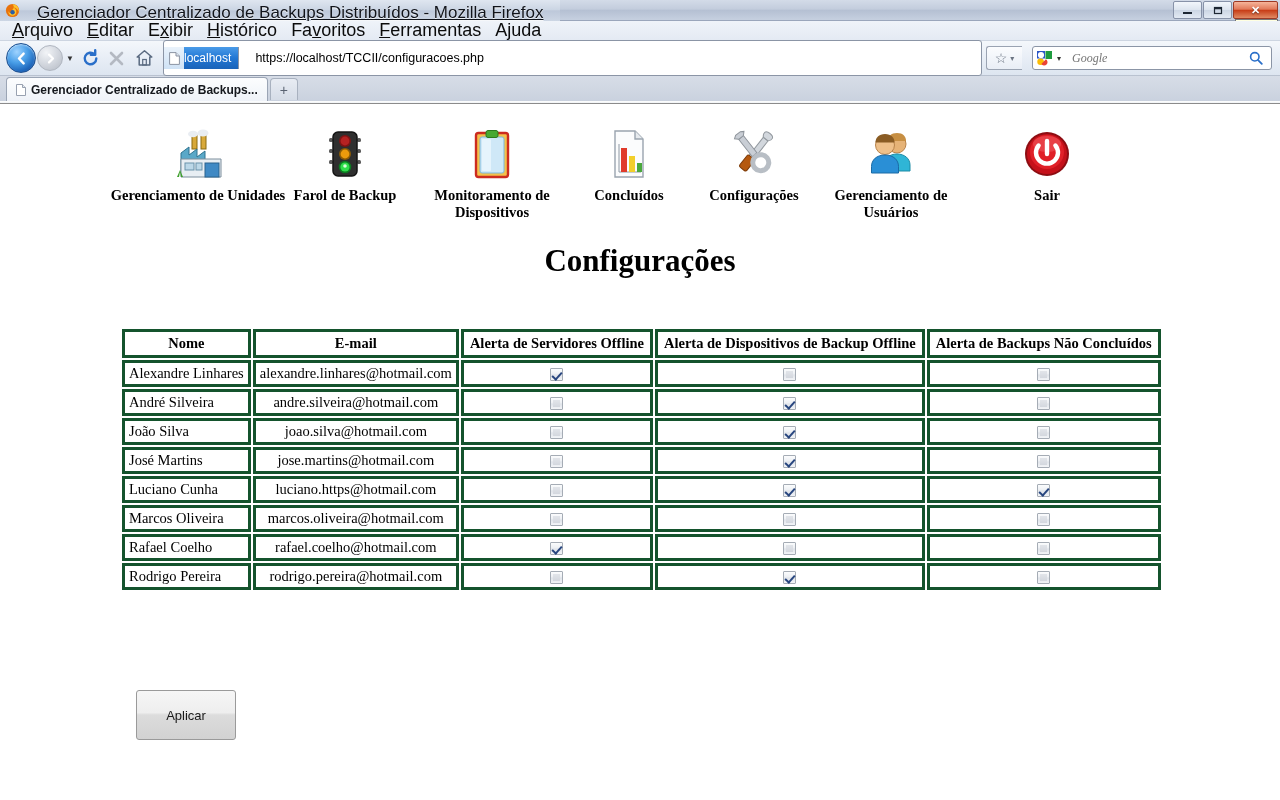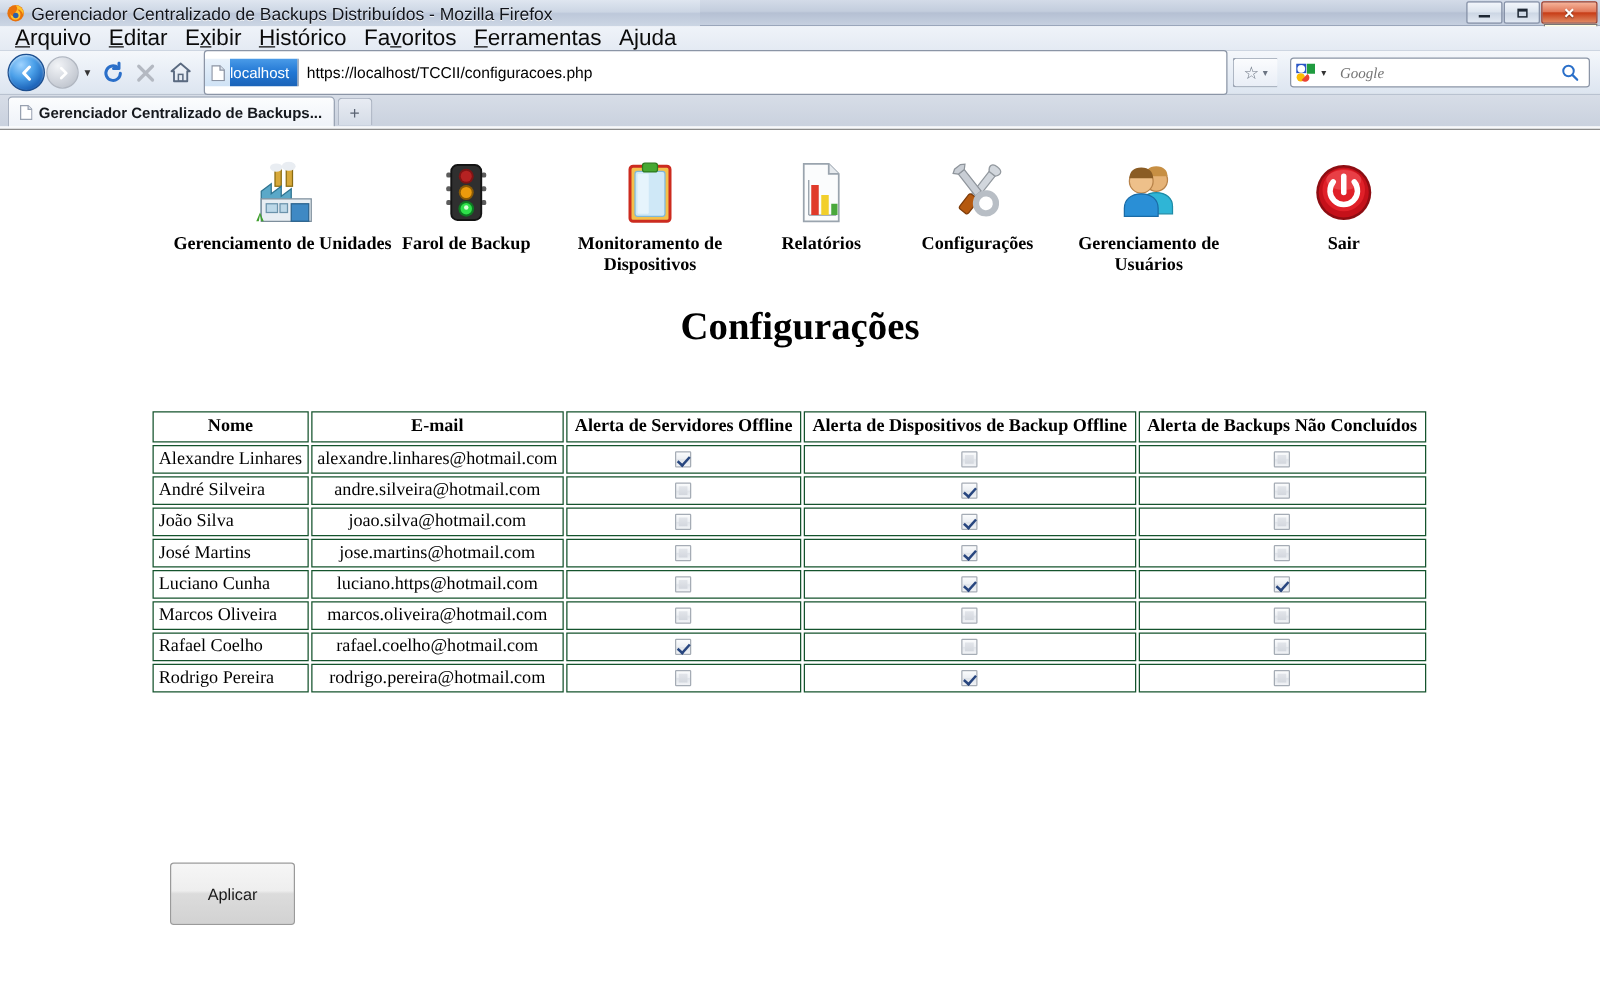--- a/index.html
+++ b/index.html
@@ -36,23 +36,24 @@
     border-bottom: 1px solid #9aa6bb;
   }
   .titlebar-left {
     position: absolute; left: 0; top: 0; width: 560px; height: 21px;
     background: linear-gradient(to bottom, #dfe6f0 0%, #ccd6e4 45%, #bdc8da 52%, #ccd6e4 100%);
   }
   .tb-icon {
     position: absolute; left: 5px; top: 3px; width: 15px; height: 15px;
   }
   .tb-title {
-    position: absolute; left: 25px; top: 3px;
-    font-size: 14px; color: #10131a; white-space: nowrap;
+    position: absolute; left: 37px; top: 3px;
+    font-size: 17px; color: #10131a; white-space: nowrap;
     text-shadow: 0 1px 0 rgba(255,255,255,.8);
+    text-decoration: underline;
   }
   .winbtns { position: absolute; right: 2px; top: 1px; height: 19px; display: flex; }
   .winbtn {
     width: 29px; height: 18px; margin-left: 1px;
     border: 1px solid #8792a8; border-radius: 2px;
     background: linear-gradient(to bottom, #f2f6fb 0%, #dde5ef 48%, #ccd6e4 52%, #e2e9f3 100%);
     display: flex; align-items: center; justify-content: center;
     font-size: 10px; color: #24303f;
   }
   .winbtn.close {
@@ -119,21 +120,21 @@
   .site-id {
     height: 22px; display: flex; align-items: center;
     background: linear-gradient(to bottom, #4a9be8 0%, #2277d4 50%, #1a63b8 100%);
     color: #fff; font-size: 12px; padding-right: 7px;
     border-right: 1px solid #8b95a6;
   }
   .page-glyph {
     width: 20px; height: 22px; display: flex; align-items: center; justify-content: center;
     background: linear-gradient(to bottom,#e9f2fb,#cfe2f5);
   }
-  .url-text { font-size: 12.5px; color: #000; padding-left: 6px; white-space: nowrap; }
+  .url-text { font-size: 12.5px; color: #000; padding-left: 16px; white-space: nowrap; }
   .star-box {
     width: 36px; height: 24px; border: 1px solid #9aa3b2; border-right: none;
     border-radius: 3px 0 0 3px;
     background: linear-gradient(to bottom,#fbfcfe,#e9eef6);
     display: flex; align-items: center; justify-content: center; gap: 3px;
     font-size: 13px; color: #6b7482; margin-right: 0;
   }
   .searchbar {
     width: 240px; height: 24px; margin-right: 8px; margin-left: 10px;
     background: #fff; border: 1px solid #8b95a6; border-radius: 3px;
@@ -171,21 +172,21 @@
   }
 
   
   #content {
     position: absolute; left: 0; top: 105px; width: 1280px; height: 695px;
     background: #fff;
     font-family: "Liberation Serif", serif;
   }
 
   .iconrow {
-    position: absolute; left: 136px; top: 22px; width: 1040px; height: 110px;
+    position: absolute; left: 108px; top: 22px; width: 1040px; height: 110px;
     display: flex; align-items: flex-start;
   }
   .navicon { text-align: center; position: absolute; top: 0; }
   .navicon .glyph { height: 54px; display: flex; align-items: center; justify-content: center; }
   .navicon .lbl {
     font-family: "Liberation Serif", serif;
     font-size: 14.5px; font-weight: bold; color: #000; line-height: 17px;
     margin-top: 6px;
   }
 
@@ -197,21 +198,21 @@
   }
 
   table.cfg {
     position: absolute; left: 120px; top: 222px;
     border-collapse: separate; border-spacing: 2px;
     font-family: "Liberation Serif", serif;
     font-size: 14.5px; color: #000;
     background: #fff;
   }
   table.cfg th, table.cfg td {
-    border: 1px solid #14532d;
+    border: 3px solid #14532d;
     padding: 2px 4px;
     background: #fff;
   }
   table.cfg th { font-weight: bold; text-align: center; white-space: nowrap; padding: 3px 6px; }
   table.cfg td.name { width: 122px; white-space: nowrap; }
   table.cfg td.email { width: 196px; white-space: nowrap; text-align: center; }
   table.cfg td.chk { text-align: center; }
 
   .cb {
     display: inline-block; width: 13px; height: 13px;
@@ -432,21 +433,21 @@
         <div class="glyph">
           <svg width="44" height="52" viewBox="0 0 44 52">
             <path d="M8 3h20l8 8v38H8z" fill="#fbfcfd" stroke="#9aa4ae" stroke-width="1.4"></path>
             <path d="M28 3v8h8" fill="#e6eaee" stroke="#9aa4ae" stroke-width="1.4"></path>
             <path d="M12 44h22M12 44V16" stroke="#8e98a3" stroke-width="1"></path>
             <rect x="14" y="20" width="6" height="24" fill="#e03a2a"></rect>
             <rect x="22" y="28" width="6" height="16" fill="#f2cf2b"></rect>
             <rect x="30" y="35" width="5" height="9" fill="#4aa83c"></rect>
           </svg>
         </div>
-        <div class="lbl">Relatórios</div>
+        <div class="lbl">Concluídos</div>
       </div>
 
       <div class="navicon" style="left:576px;width:140px;">
         <div class="glyph">
           <svg width="54" height="50" viewBox="0 0 54 50">
             <g transform="rotate(38 27 25)">
               <rect x="24" y="6" width="6" height="24" fill="#d2d7dd" stroke="#93999f"></rect>
               <path d="M24 6c-3-3-3-7 3-7s6 4 3 7z" fill="#d2d7dd" stroke="#93999f"></path>
               <rect x="22.5" y="29" width="9" height="15" rx="2" fill="#b5590f" stroke="#7d3b08"></rect>
             </g>

